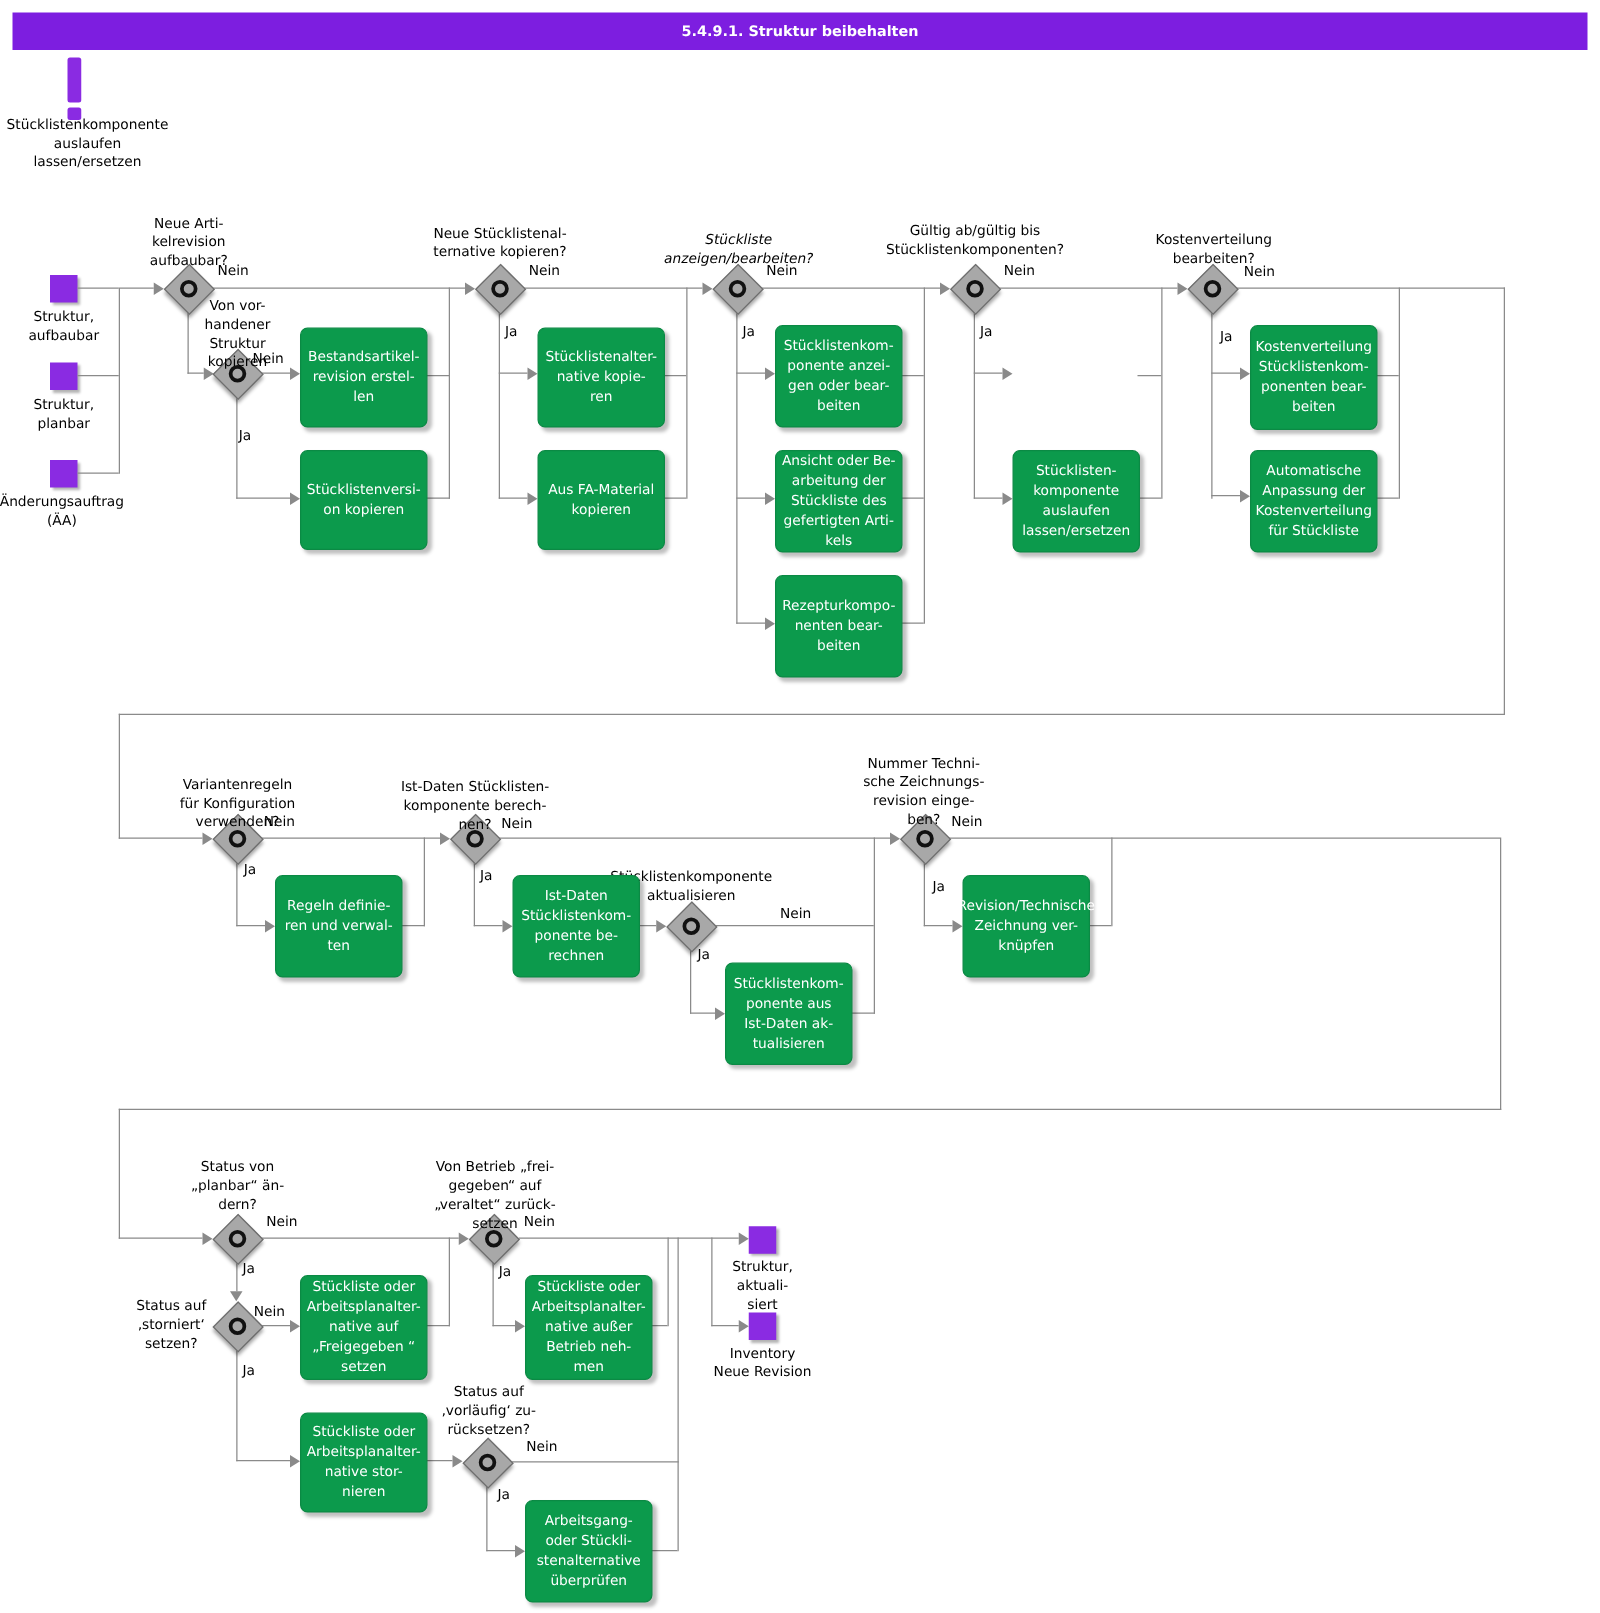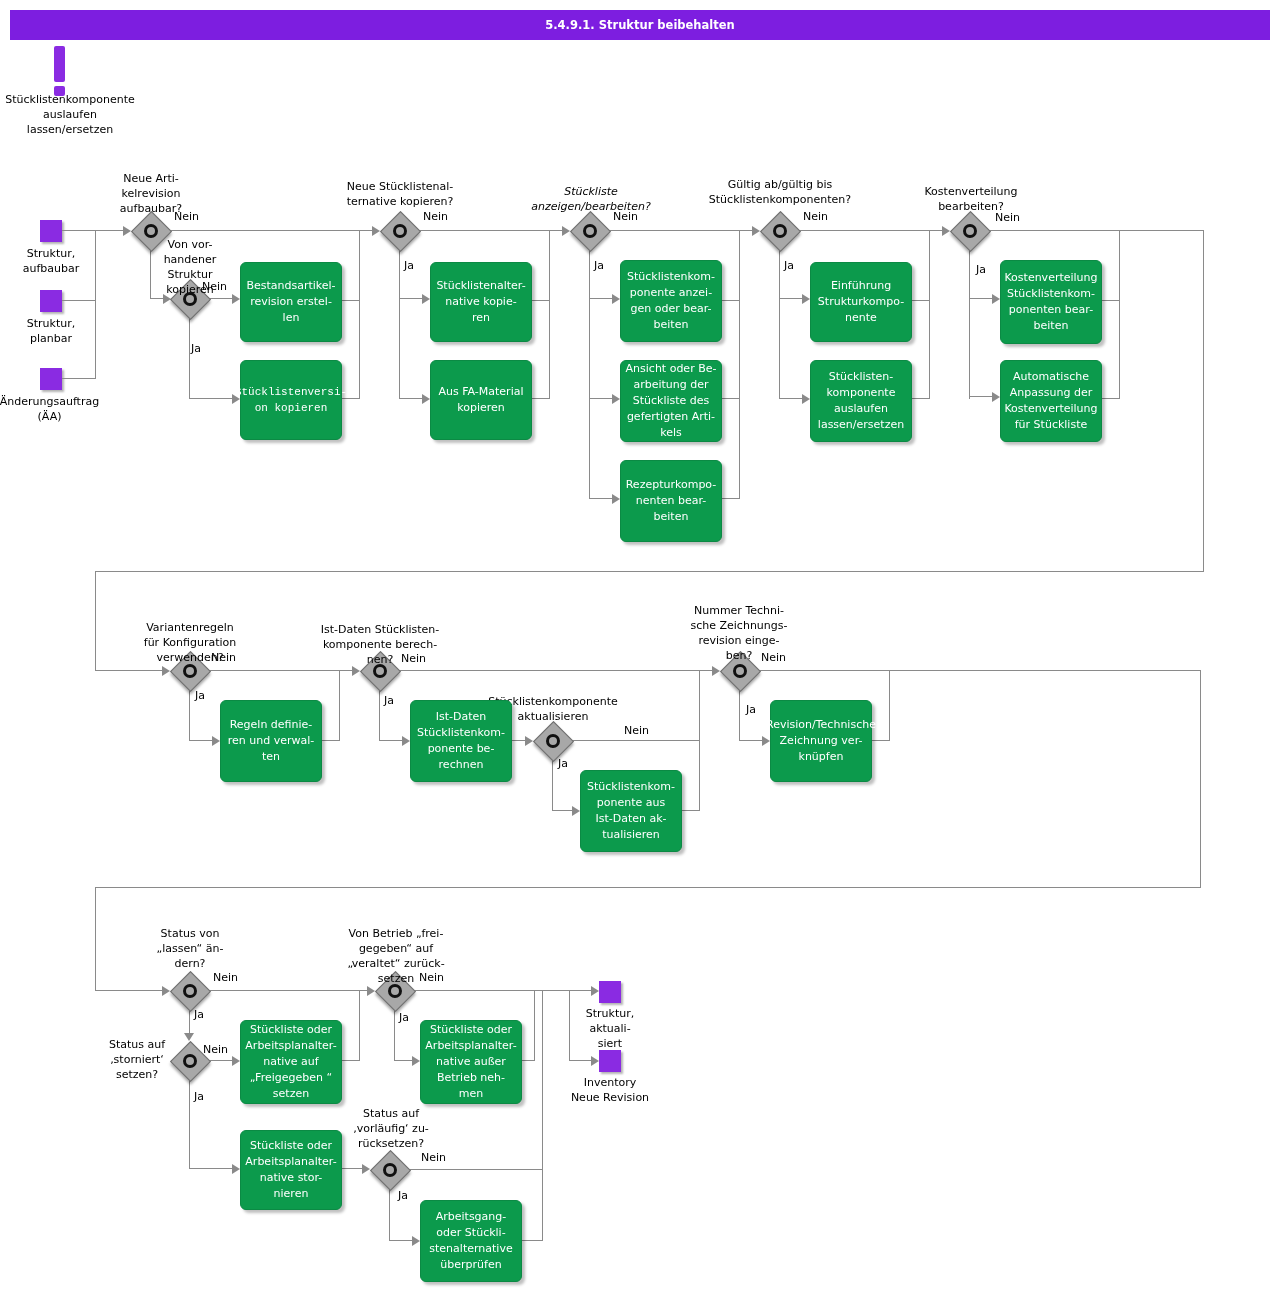--- a/index.html
+++ b/index.html
@@ -256,21 +256,21 @@
   <div class="lbl" style="left:300px;top:606px;width:160px;margin-top:16px;">Ist-Daten  Stücklisten-
 komponente  berech-
 nen?</div>
   <div class="lbl" style="left:484px;top:694px;width:138px;">Stücklistenkomponente
 aktualisieren</div>
   <div class="lbl" style="left:684px;top:603px;width:110px;">Nummer Techni-
 sche Zeichnungs-
 revision einge-
 ben?</div>
   <div class="lbl" style="left:138px;top:926px;width:104px;">Status von
-„lassen“ än-
+„planbar“ än-
 dern?</div>
   <div class="lbl" style="left:102px;top:1037px;width:70px;">Status auf
 ‚storniert‘
 setzen?</div>
   <div class="lbl" style="left:339px;top:926px;width:114px;">Von Betrieb „frei-
 gegeben“ auf
 „veraltet“ zurück-
 setzen</div>
   <div class="lbl" style="left:343px;top:1106px;width:96px;">Status auf
 ‚vorläufig‘  zu-
@@ -300,42 +300,39 @@
   <div class="jn" style="left:203px;top:1043px;">Nein</div>
   <div class="jn" style="left:194px;top:1090px;">Ja</div>
   <div class="jn" style="left:419px;top:971px;">Nein</div>
   <div class="jn" style="left:399px;top:1011px;">Ja</div>
   <div class="jn" style="left:421px;top:1151px;">Nein</div>
   <div class="jn" style="left:398px;top:1189px;">Ja</div>
 
   <div class="box" style="left:240px;top:262px;width:100px;height:78px;">Bestandsartikel-
 revision  erstel-
 len</div>
-  <div class="box" style="left:240px;top:360px;width:100px;height:78px;font-family:Liberation Mono, monospace;">Stücklistenversi-
+  <div class="box" style="left:240px;top:360px;width:100px;height:78px;">Stücklistenversi-
 on kopieren</div>
   <div class="box" style="left:430px;top:262px;width:100px;height:78px;">Stücklistenalter-
 native    kopie-
 ren</div>
   <div class="box" style="left:430px;top:360px;width:100px;height:78px;">Aus FA-Material
 kopieren</div>
   <div class="box" style="left:620px;top:260px;width:100px;height:80px;">Stücklistenkom-
 ponente  anzei-
 gen oder  bear-
 beiten</div>
   <div class="box" style="left:620px;top:360px;width:100px;height:80px;">Ansicht oder Be-
 arbeitung der
 Stückliste des
 gefertigten Arti-
 kels</div>
   <div class="box" style="left:620px;top:460px;width:100px;height:80px;">Rezepturkompo-
 nenten   bear-
 beiten</div>
-  <div class="box" style="left:810px;top:262px;width:100px;height:78px;">Einführung
-Strukturkompo-
-nente</div>
   <div class="box" style="left:810px;top:360px;width:100px;height:80px;">Stücklisten-
 komponente
 auslaufen
 lassen/ersetzen</div>
   <div class="box" style="left:1000px;top:260px;width:100px;height:82px;">Kostenverteilung
 Stücklistenkom-
 ponenten  bear-
 beiten</div>
   <div class="box" style="left:1000px;top:360px;width:100px;height:80px;">Automatische
 Anpassung der

